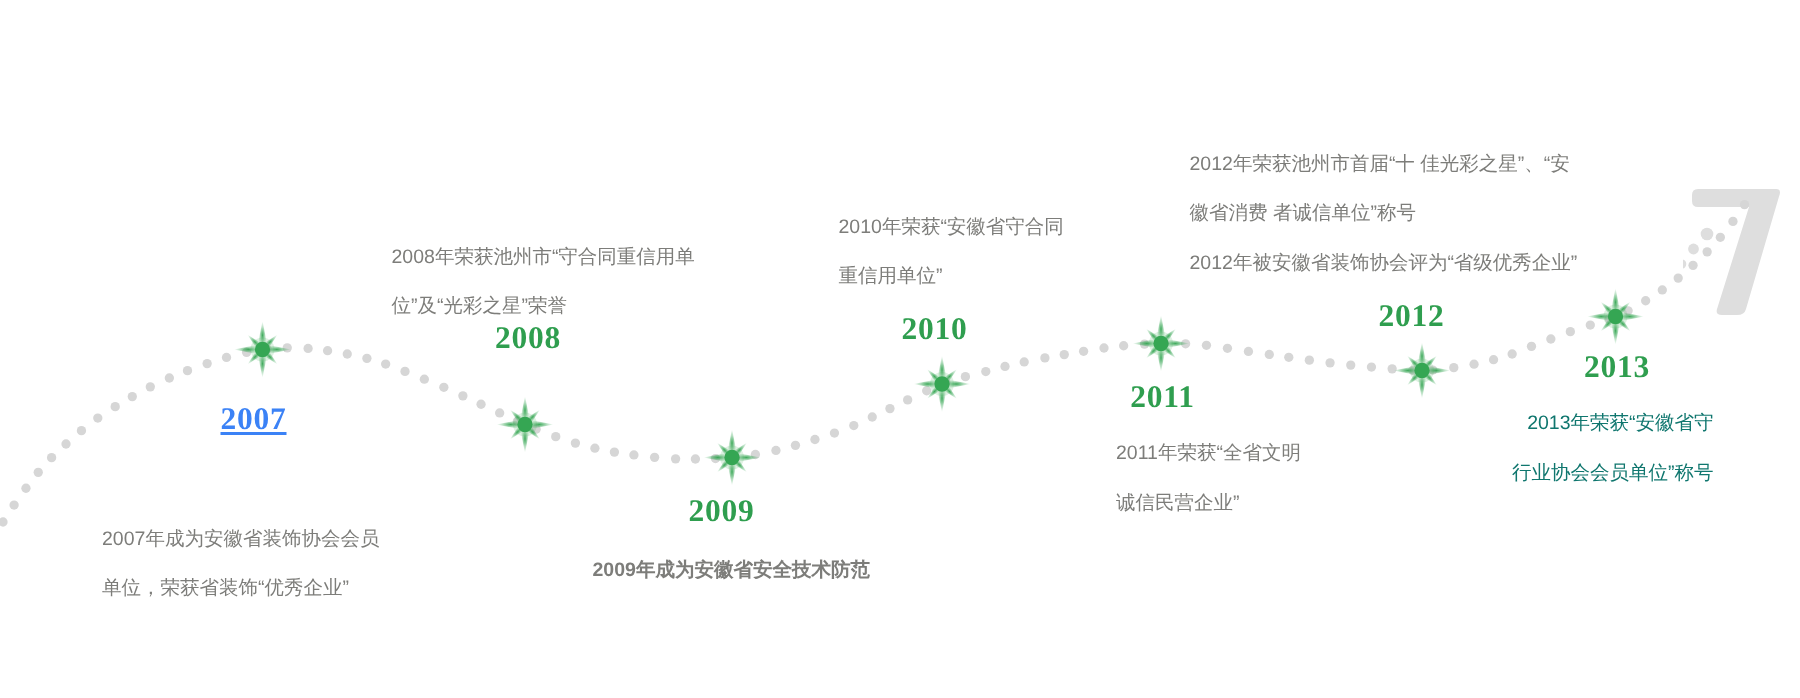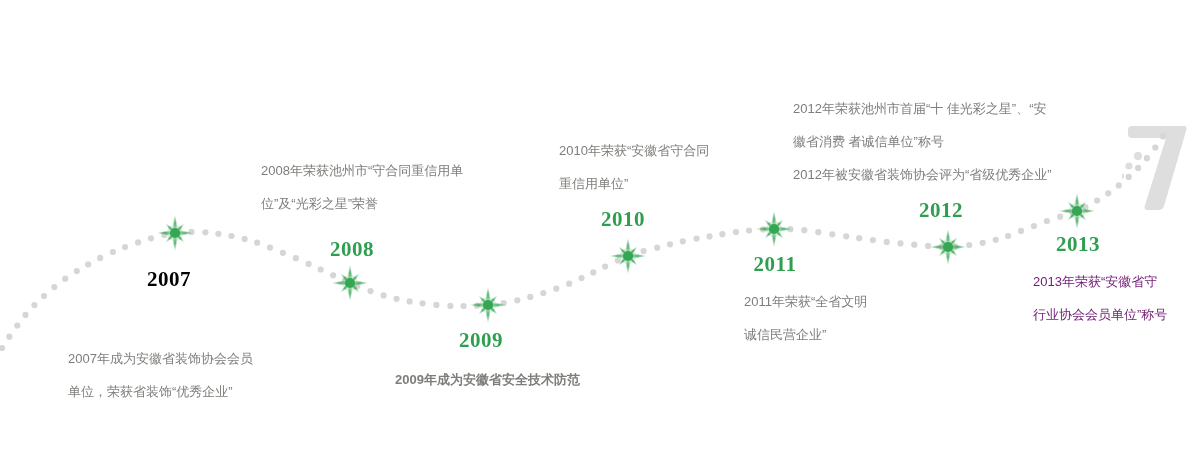--- a/index.html
+++ b/index.html
@@ -321,22 +321,22 @@
               <path d="M-14,0 L-3.4,2.4 L0,0 L-3.4,-2.4 Z"></path>
               <path d="M14,0 L3.4,2.4 L0,0 L3.4,-2.4 Z"></path>
             </g>
             <circle r="8" fill="#35a653" opacity="0.16"></circle>
             <circle r="5.1" fill="#35a653"></circle>
           </g>
         </svg></div>
     </div>
 
   <div id="years-layer">
-      <div class="year" style="left: 169px; top: 267px; color: #000000;">2007</div>
-      <div class="year" style="left: 352px; top: 237px; color: rgb(47, 158, 79);">2008</div>
+      <div class="year" style="left: 169px; top: 267px; color: #3b82f6; text-decoration: underline;">2007</div>
+      <div class="year" style="left: 352px; top: 213px; color: rgb(47, 158, 79);">2008</div>
       <div class="year" style="left: 481px; top: 328px; color: rgb(47, 158, 79);">2009</div>
       <div class="year" style="left: 623px; top: 207px; color: rgb(47, 158, 79);">2010</div>
       <div class="year" style="left: 775px; top: 252px; color: rgb(47, 158, 79);">2011</div>
       <div class="year" style="left: 941px; top: 198px; color: rgb(47, 158, 79);">2012</div>
       <div class="year" style="left: 1078px; top: 232px; color: rgb(47, 158, 79);">2013</div>
     </div>
 
   <div id="desc-layer">
       <div class="desc" style="left: 68px; top: 294px; color: rgb(125, 125, 122); margin-top: 48px;">
         <div>2007年成为安徽省装饰协会会员</div>
@@ -355,19 +355,19 @@
       </div>
       <div class="desc" style="left: 700px; top: 285px; color: rgb(125, 125, 122); margin-left: 44px;">
         <div>2011年荣获“全省文明</div>
         <div>诚信民营企业”</div>
       </div>
       <div class="desc" style="left: 793px; top: 92px; color: rgb(125, 125, 122);">
         <div>2012年荣获池州市首届“十 佳光彩之星”、“安</div>
         <div>徽省消费 者诚信单位”称号</div>
         <div>2012年被安徽省装饰协会评为“省级优秀企业”</div>
       </div>
-      <div class="desc" style="left: 1033px; top: 265px; color: #701a75;">
+      <div class="desc" style="left: 1008px; top: 265px; color: #0f766e; text-align: right;">
         <div>2013年荣获“安徽省守</div>
         <div>行业协会会员单位”称号</div>
       </div>
     </div>
 
 </div>
 
 </body></html>

